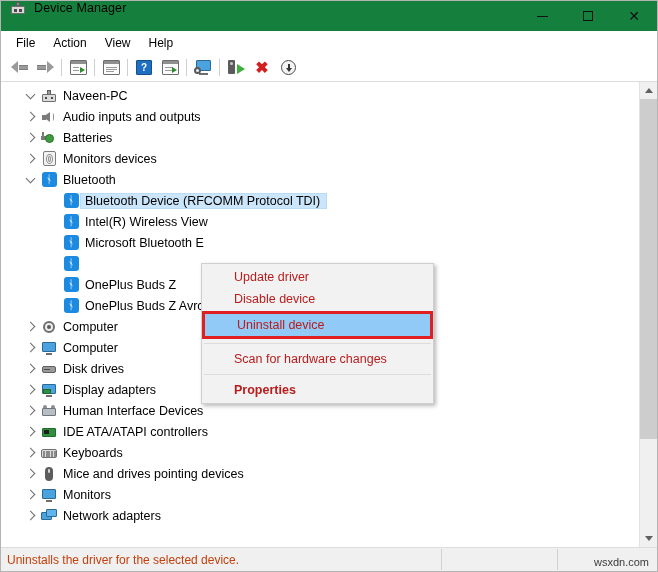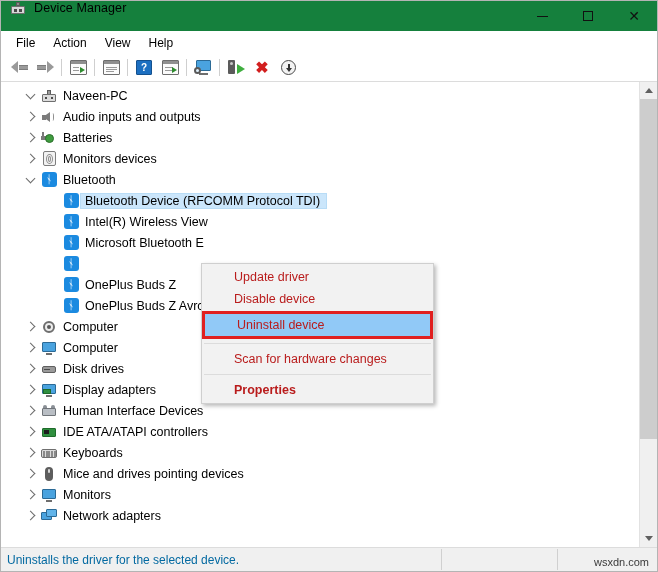--- a/index.html
+++ b/index.html
@@ -465,21 +465,21 @@
     min-height: 23px;
     background: #f0f0f0;
     border-top: 1px solid #dcdcdc;
     display: flex;
     align-items: center;
     position: relative;
   }
   .status-text {
     font-size: 12px;
     padding-left: 6px;
-    color: #0369a1;
+    color: #c2410c;
   }
   .status-sep {
     position: absolute;
     top: 1px; bottom: 1px;
     width: 1px;
     background: #d0d0d0;
   }
 
   
   .ctxmenu {

